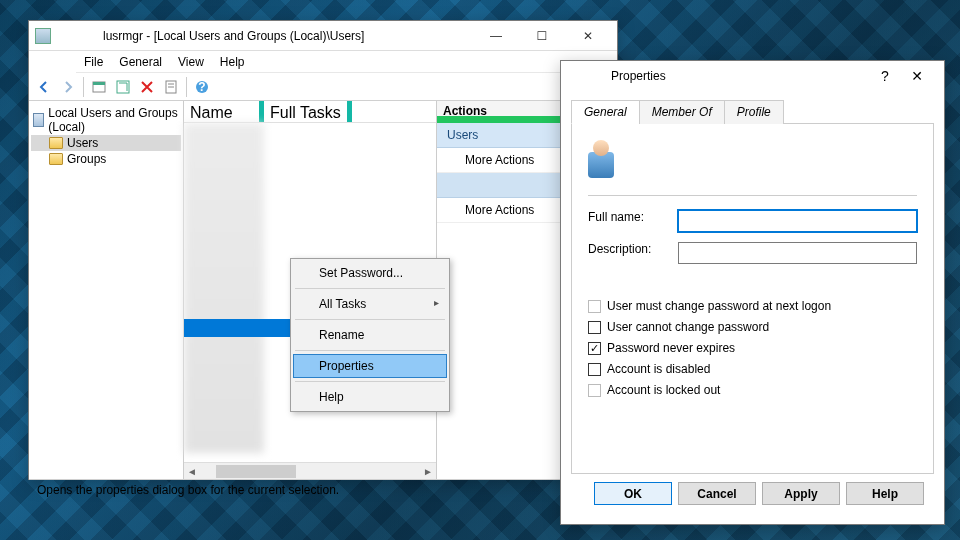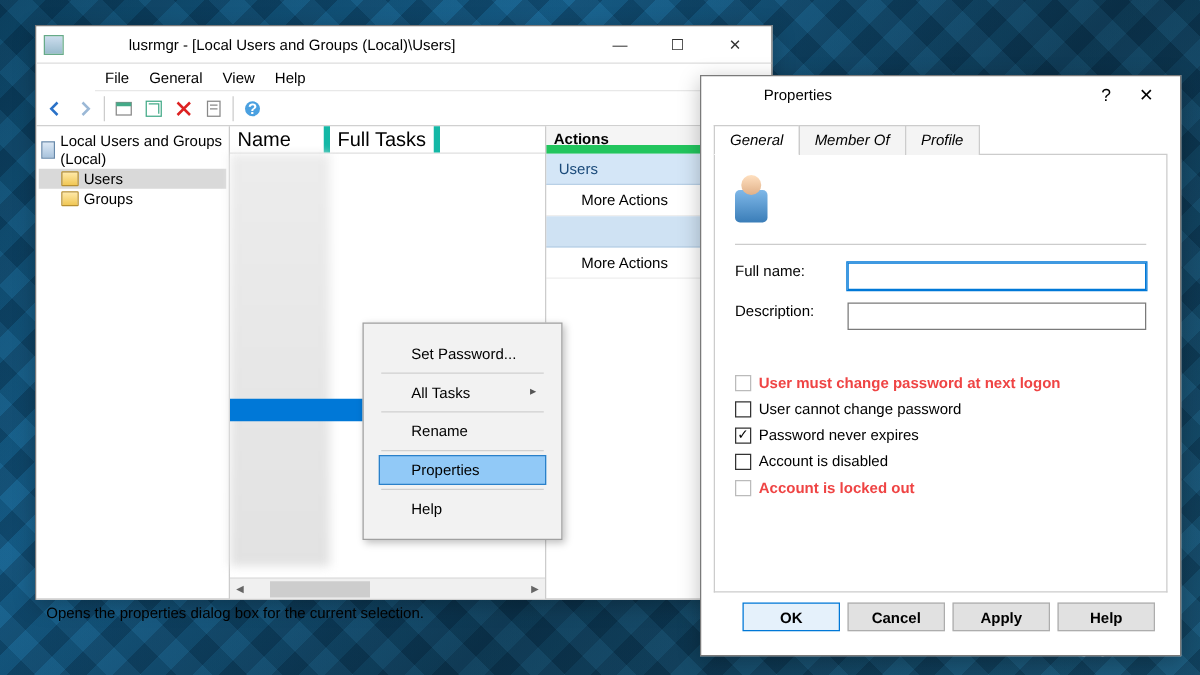--- a/index.html
+++ b/index.html
@@ -42,21 +42,21 @@
 
 .actions-panel { width:180px; }
 .actions-header { height:22px; background:#f5f5f5; border-bottom:7px solid #22c55e; padding:3px 6px; font-weight:600; }
 .actions-row { padding:5px 10px; border-bottom:1px solid #eee; }
 .actions-row.heading { background:#d4e6f7; color:#1a4a7a; border-bottom:1px solid #b8d0e6; }
 .actions-row.sub { padding-left:28px; }
 .actions-row.sel { background:#cfe2f3; }
 
 .statusbar { height:22px; border-top:1px solid #d0d0d0; padding:3px 8px; font-size:12px; }
 
-.context-menu { position:absolute; left:290px; top:258px; width:160px; background:#f2f2f2; border:1px solid #a0a0a0; box-shadow:2px 2px 6px rgba(0,0,0,.25); z-index:50; padding:12px; }
+.context-menu { position:absolute; left:290px; top:258px; width:160px; background:#f2f2f2; border:1px solid #a0a0a0; box-shadow:2px 2px 6px rgba(0,0,0,.25); z-index:50; padding:2px; }
 .cm-row { padding:5px 18px 5px 26px; position:relative; }
 .cm-row.sel { background:#91c9f7; border:1px solid #2a80c9; padding:4px 17px 4px 25px; }
 .cm-row.sub::after { content:'▸'; position:absolute; right:8px; top:5px; font-size:10px; color:#555; }
 .cm-sep { height:1px; background:#d0d0d0; margin:3px 2px; }
 
 .prop-window { left:560px; top:60px; width:385px; height:465px; z-index:40; }
 .prop-title { height:30px; display:flex; align-items:center; padding:0 10px; }
 .prop-title-text { flex:1; font-size:12px; margin-left:40px; }
 .prop-title .help { width:30px; text-align:center; font-size:14px; }
 .prop-title .close { width:34px; text-align:center; font-size:14px; }
@@ -70,21 +70,21 @@
 .user-icon::after { content:''; position:absolute; left:5px; top:2px; width:16px; height:16px; border-radius:50%; background:linear-gradient(#ffe0c0,#e0b088); }
 .hr { height:1px; background:#ccc; margin:4px 0 14px; }
 .form-row { display:flex; align-items:flex-start; margin-bottom:10px; }
 .form-row label { width:90px; }
 .form-row input[type=text] { flex:1; height:22px; border:1px solid #7a7a7a; padding:0 4px; }
 .form-row input.focused { border:1px solid #0078d7; box-shadow:0 0 0 1px #0078d7; outline:none; }
 .chk-row { display:flex; align-items:center; margin:7px 0; gap:6px; }
 .chk { width:13px; height:13px; border:1px solid #333; background:#fff; display:flex; align-items:center; justify-content:center; font-size:10px; line-height:1; }
 .chk.disabled { border-color:#bbb; }
 .chk.checked::after { content:'✓'; color:#000; font-size:11px; }
-.chk-row.disabled { color:#ef4444;font-weight:bold; }
+.chk-row.disabled { color:#000000; }
 .prop-buttons { display:flex; justify-content:flex-end; gap:6px; padding:8px 10px 0; }
 .prop-buttons button { width:78px; height:23px; border:1px solid #adadad; background:#e1e1e1; font-size:12px;font-weight:bold; }
 .prop-buttons button.default { border:1px solid #0078d7; background:#e5f1fb; }
 </style>
 </head>
 <body>
 
 <div class="bg-texture"></div>
 
 <div class="window main-window">

